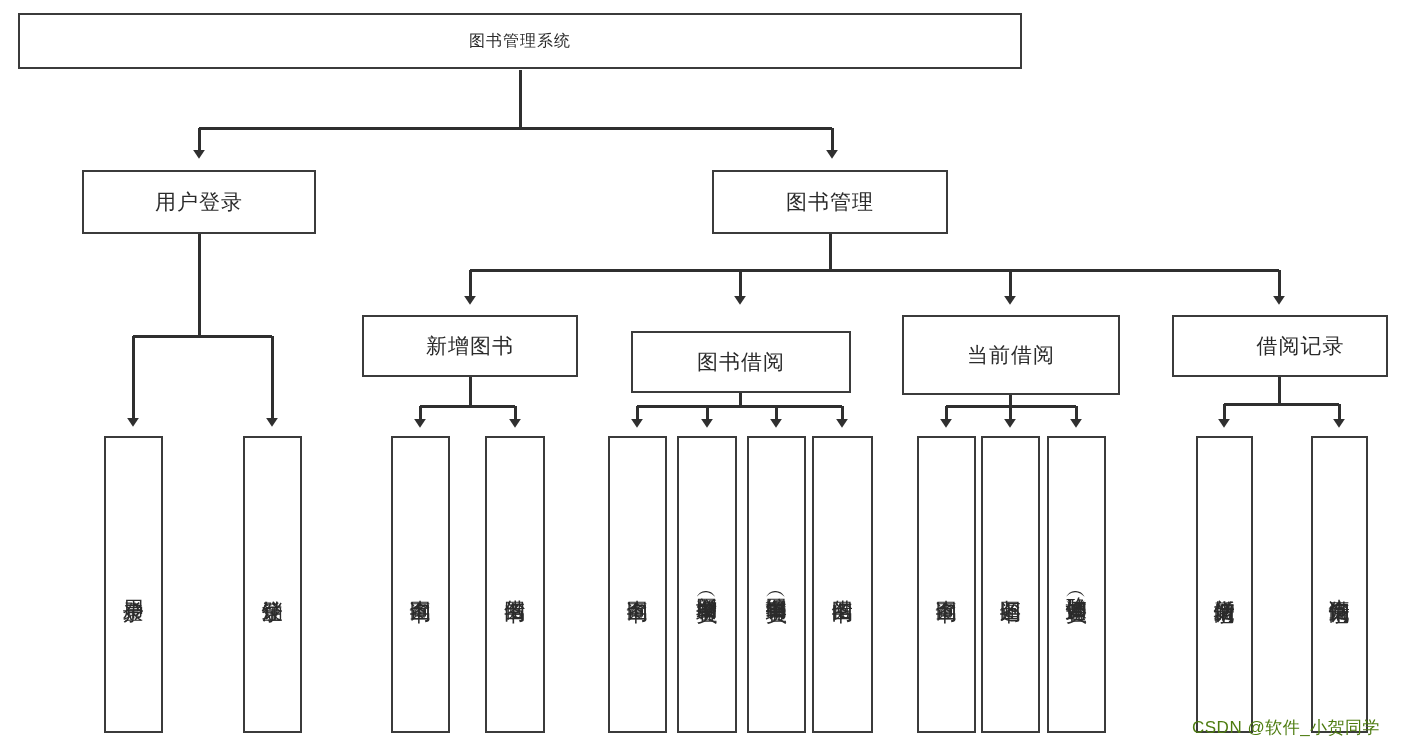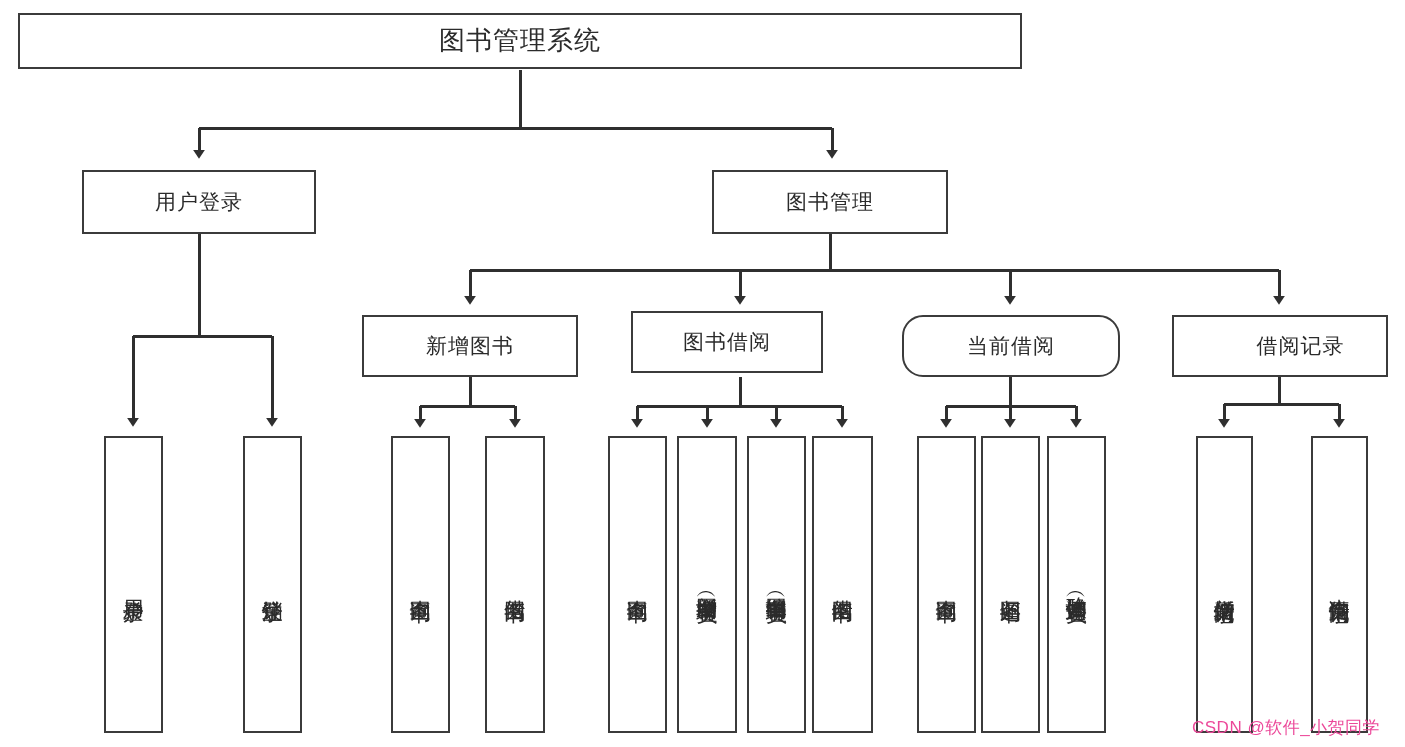--- a/index.html
+++ b/index.html
@@ -47,25 +47,25 @@
     writing-mode: vertical-rl;
     text-orientation: upright;
     padding: 10px 0;
   }
   .node.v .lbl {
     writing-mode: vertical-rl;
     text-orientation: upright;
     display: block;
   }
   .node.root {
-    font-size: 26px;
+    font-size: 16px;
   }
   .watermark {
     position: absolute;
-    color: #ec4899;
+    color: #4d7c0f;
     font-size: 17px;
     letter-spacing: 0.5px;
     white-space: nowrap;
     user-select: none;
   }
 </style>
 </head>
 <body>
 
 <div id="canvas">
@@ -127,24 +127,24 @@
   <div class="node h" style="left:82px; top:170px; width:234px; height:64px;">
     <span class="lbl">用户登录</span>
   </div>
   <div class="node h" style="left:712px; top:170px; width:236px; height:64px;text-align:center;">
     <span class="lbl">图书管理</span>
   </div>
 
   <div class="node h" style="left:362px; top:315px; width:216px; height:62px;">
     <span class="lbl">新增图书</span>
   </div>
-  <div class="node h" style="left:631px; top:311px; width:192px; height:62px;">
+  <div class="node h" style="left:631px; top:331px; width:220px; height:62px;">
     <span class="lbl">图书借阅</span>
   </div>
-  <div class="node h" style="left:902px; top:315px; width:218px; height:62px;border-radius:21px;">
+  <div class="node h" style="left:902px; top:315px; width:218px; height:80px;">
     <span class="lbl">当前借阅</span>
   </div>
   <div class="node h" style="left:1172px; top:315px; width:216px; height:62px;padding-left:41px;">
     <span class="lbl">借阅记录</span>
   </div>
 
   <div class="node v" style="left:104px; top:436px; width:59px; height:297px;">
     <span class="lbl">用户登录</span>
   </div>
   <div class="node v" style="left:243px; top:436px; width:59px; height:297px;">

